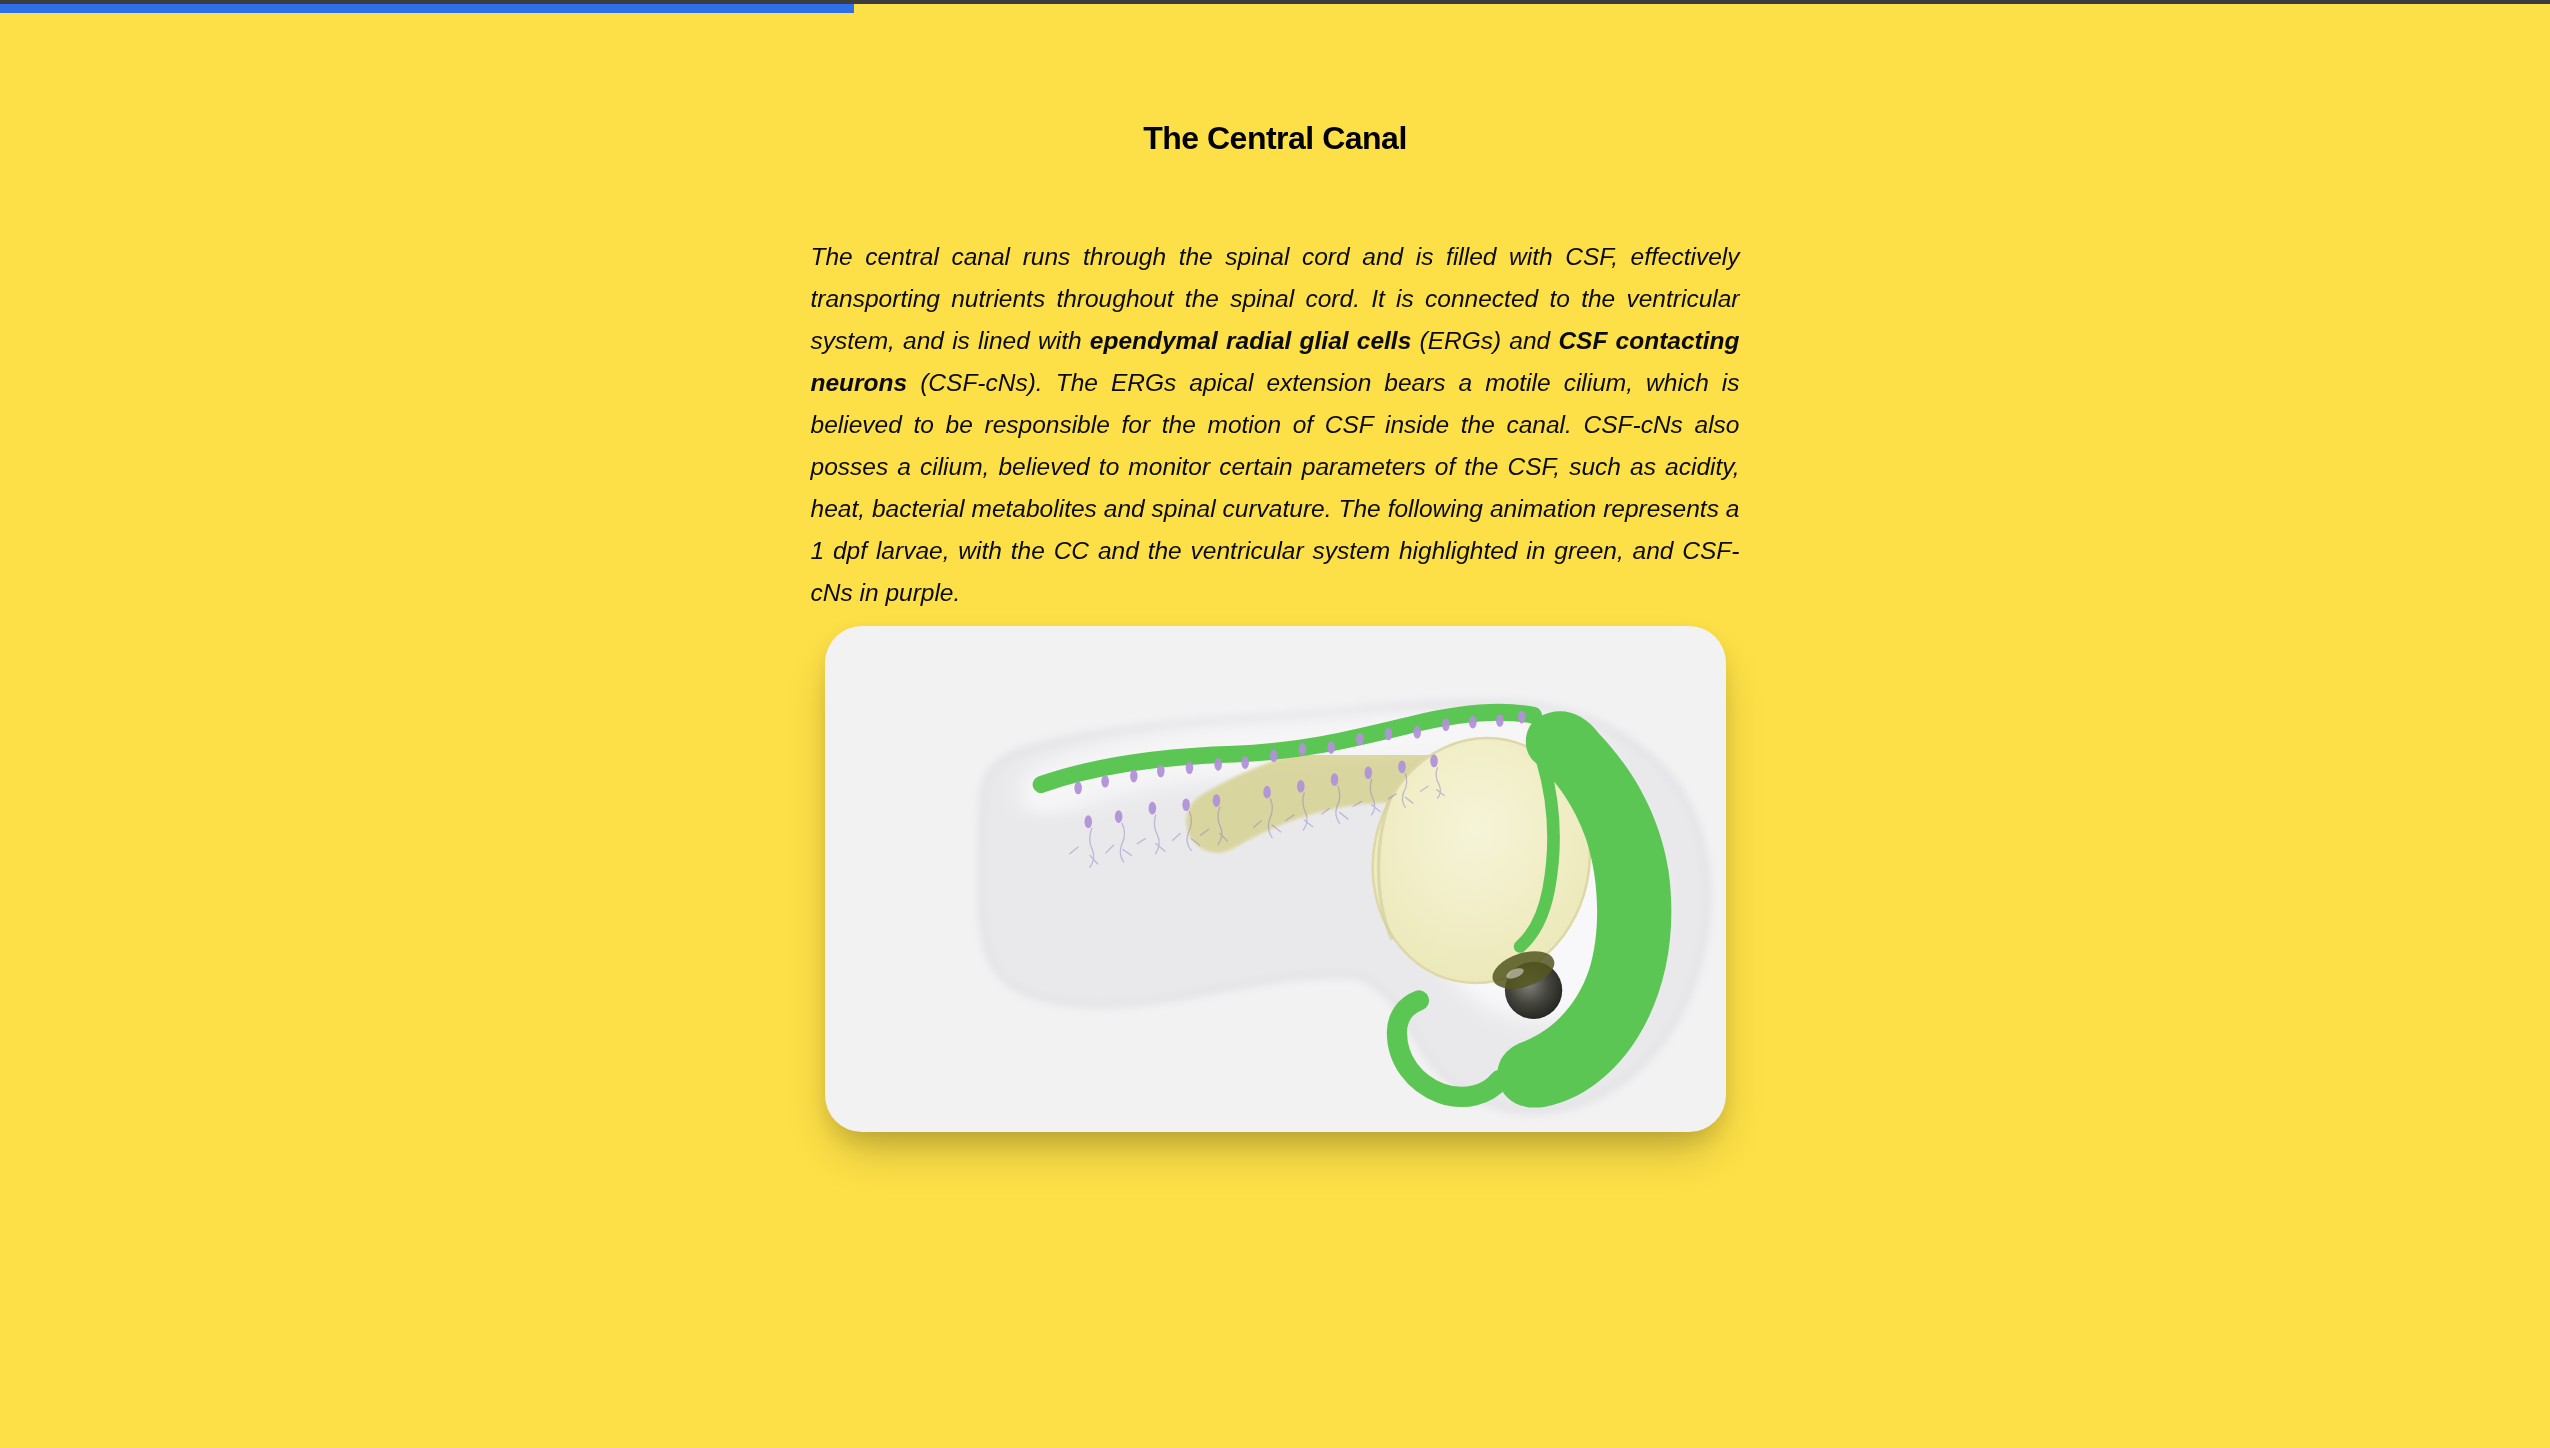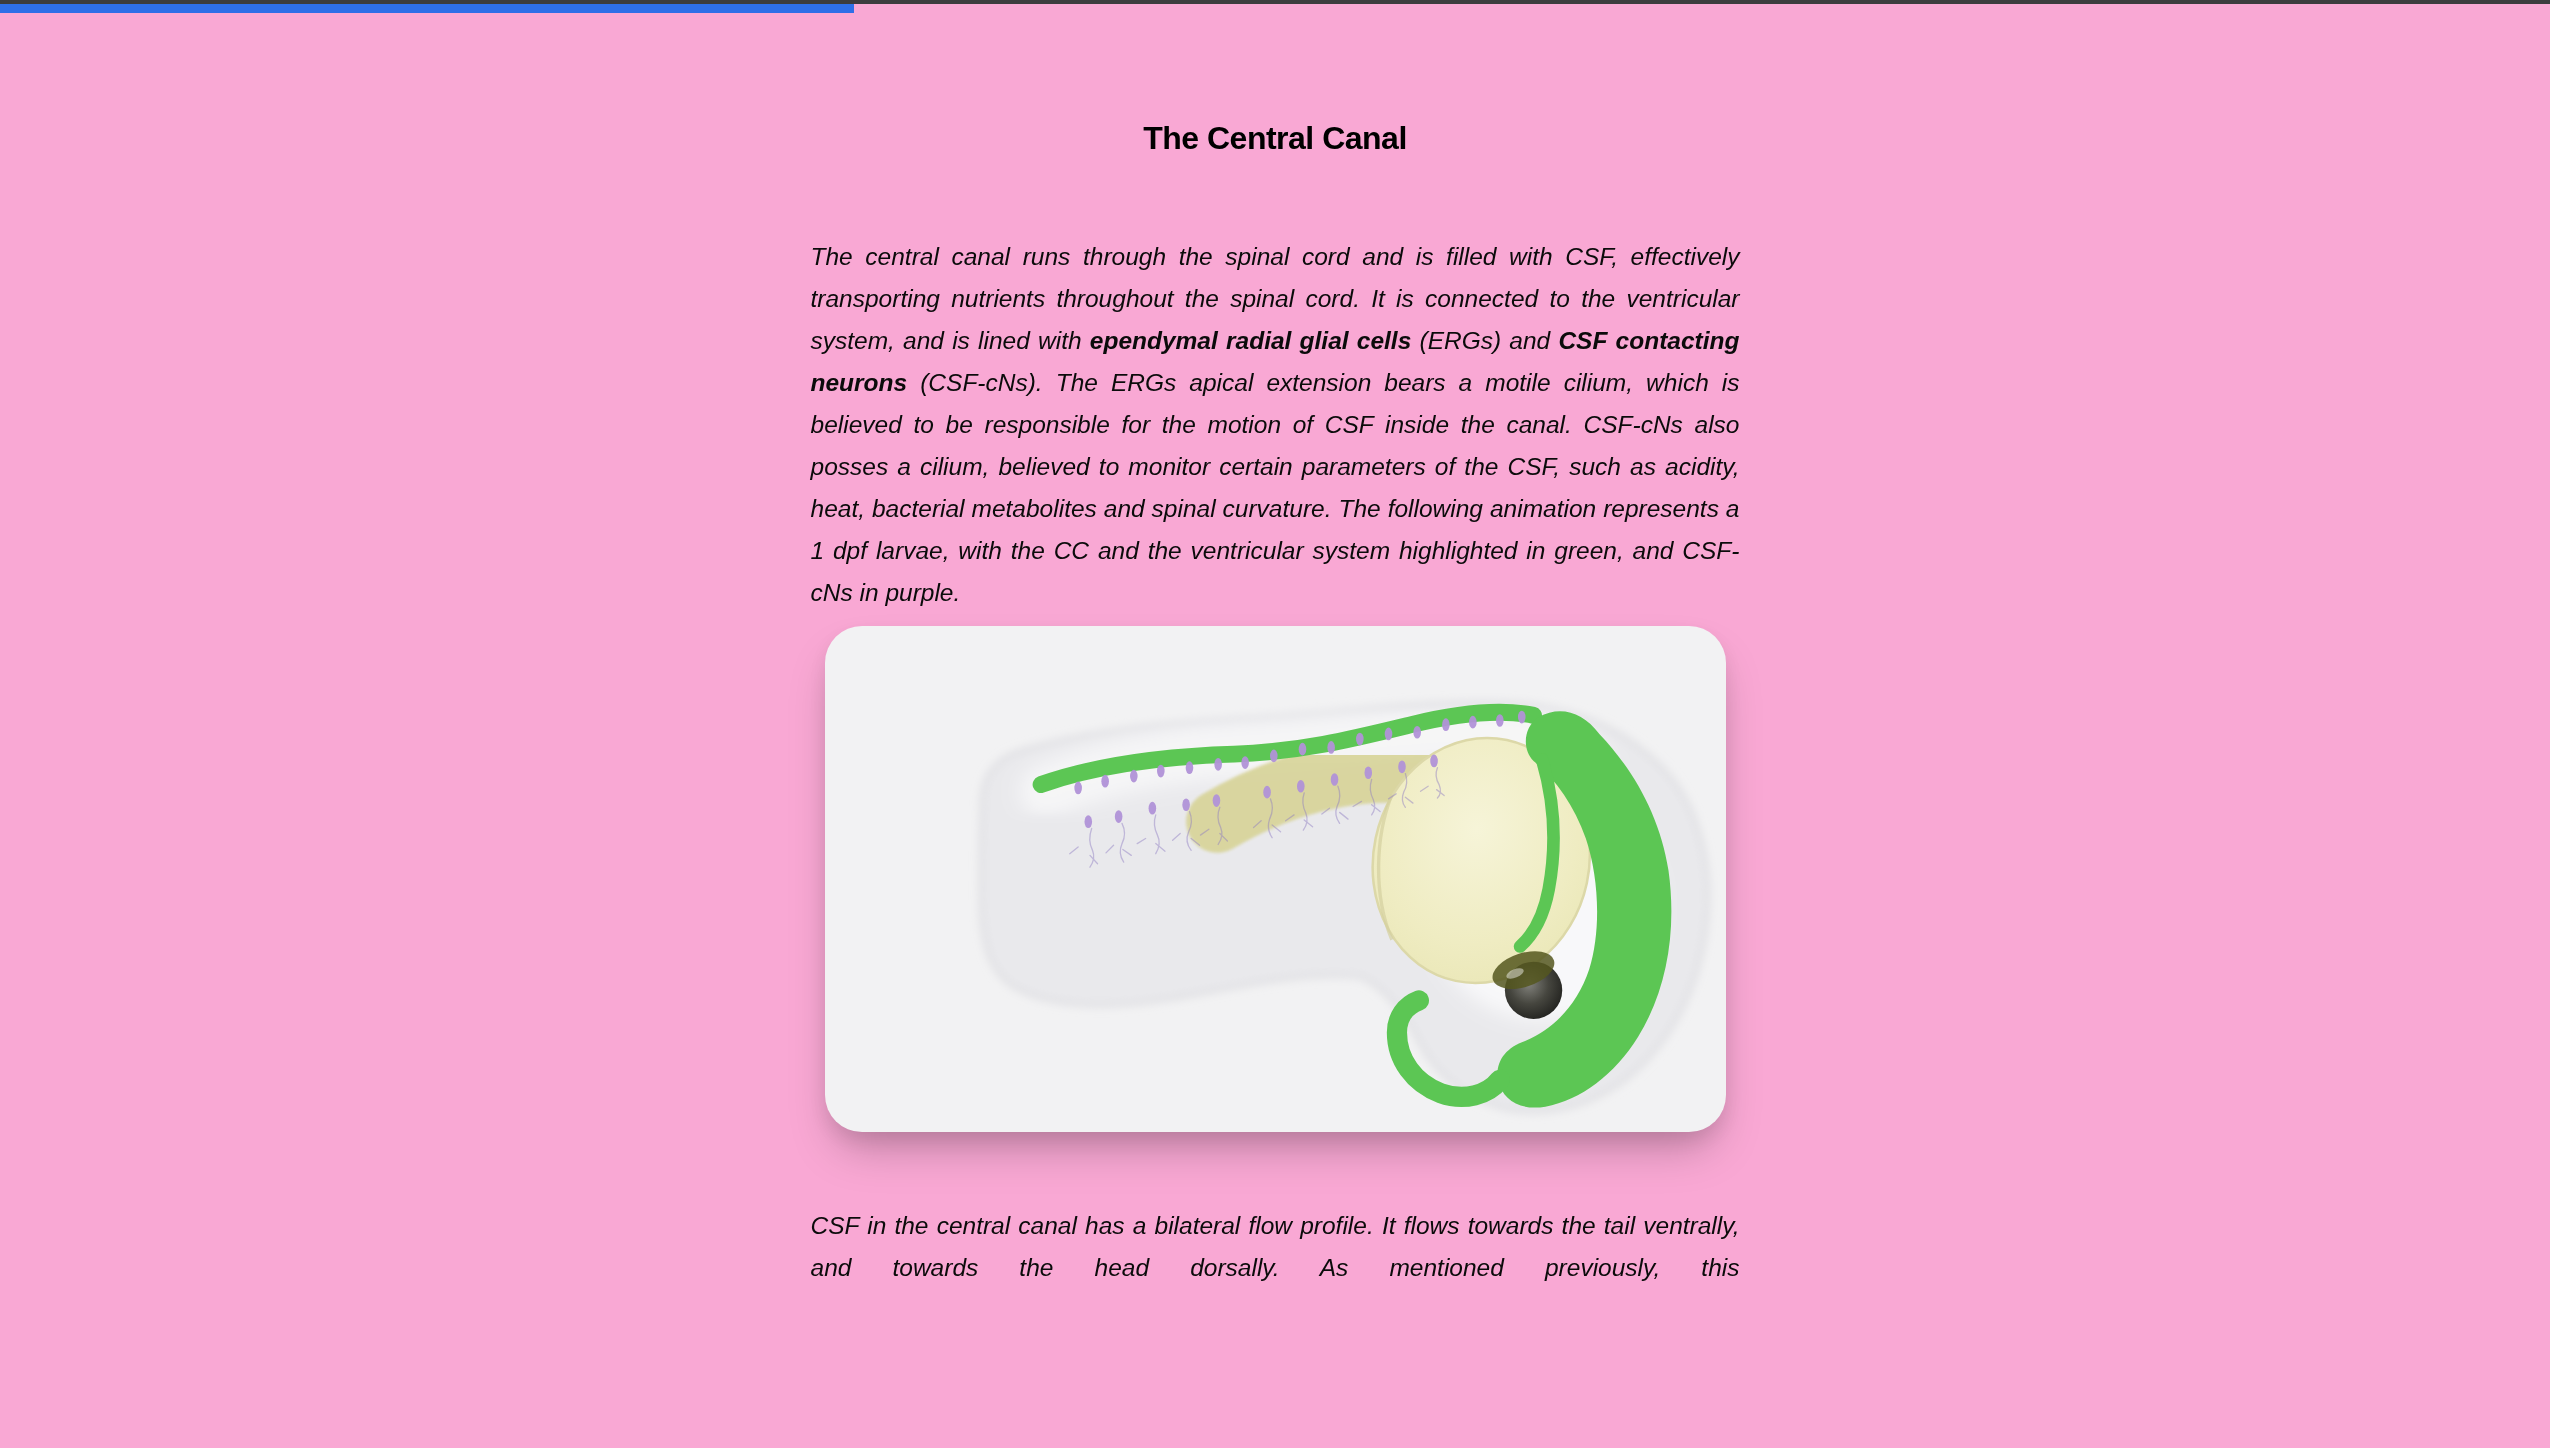--- a/index.html
+++ b/index.html
@@ -7,21 +7,21 @@
     --purple:#b193d8;
     --card-bg:#f2f2f3;
     --ink:#0b0b0b;
   }
   html,body{margin:0;padding:0;background:#ffffff;}
   body{
     width:2550px;height:1449px;overflow:hidden;
     font-family:"Liberation Sans","DejaVu Sans",sans-serif;
     color:var(--ink);
   }
-  .page{position:relative;width:2550px;height:1449px;overflow:hidden;background:#f9a8d4;}
+  .page{position:relative;width:2550px;height:1449px;overflow:hidden;background:#fde047;}
   .window-top-edge{width:100%;height:4.2px;background:#3c3c3e;}
   .progress-bar{height:8.4px;width:33.5%;background:#2e6fe8;}
   .content{width:953px;margin:0 auto;padding-top:106px;}
   h1,h2{
     margin:0;text-align:center;font-weight:700;
     font-size:32px;line-height:39px;letter-spacing:-0.5px;color:#000;
   }
   h2{margin-top:94px;}
   p{
     margin:12px;font-size:24.5px;line-height:42px;text-align:justify;
@@ -171,17 +171,16 @@
             <path d="M608 190 q5 12 -1 24 q-4 10 3 20 m-12 -18 l-9 7 m21 -2 l10 8"></path>
             <path d="M648 182 q-4 12 2 24 q4 10 -2 18 m-12 -16 l-10 6 m22 -2 l10 8"></path>
             <path d="M688 175 q4 12 -2 22 q-4 10 2 18 m-11 -16 l-9 6 m20 -2 l9 7"></path>
             <path d="M726 168 q-4 10 2 20 q4 10 -2 16 m-11 -14 l-9 6 m19 -2 l9 7"></path>
           </g>
         </g>
       </svg>
     </div>
 
 
-    <p class="para-2">CSF in the central canal has a bilateral flow profile. It flows towards the tail ventrally, and towards the head dorsally. As mentioned previously, this</p>
 
   </div>
 </div>
 
 
 </body></html>

